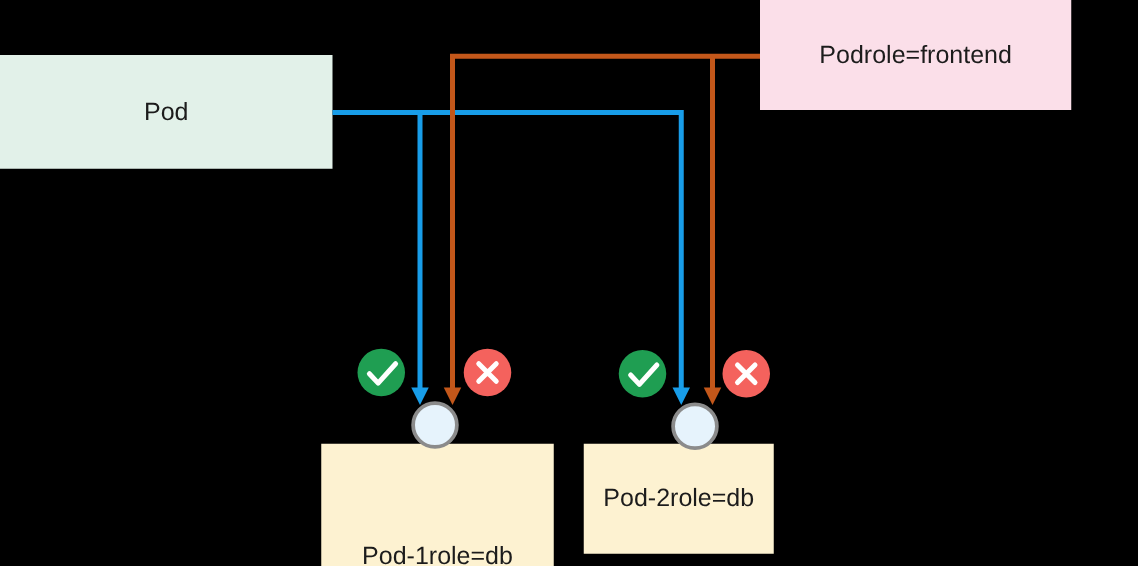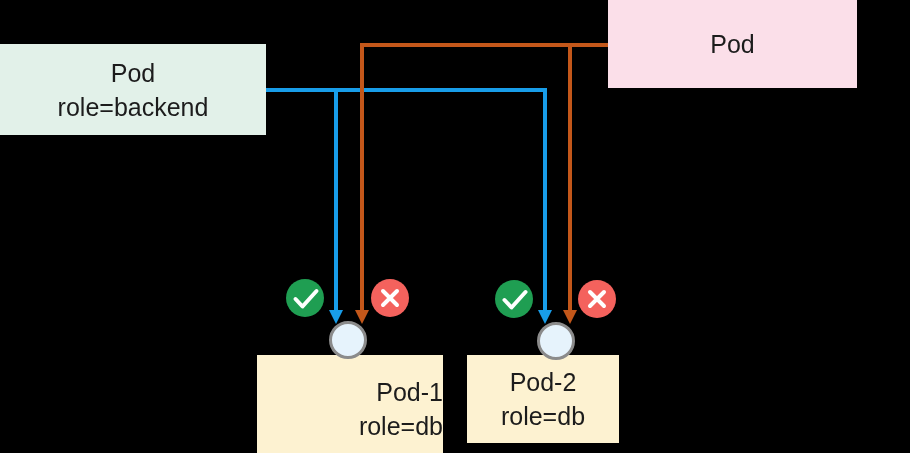--- a/index.html
+++ b/index.html
@@ -17,25 +17,24 @@
   }
   .wires {
     position: absolute;
     left: 0;
     top: 0;
     pointer-events: none;
   }
   .pod-box {
     position: absolute;
     display: flex;
-    flex-direction: column;
     justify-content: center;
     align-items: center;
     text-align: center;
-    font-size: 25px;
+    font-size: 20px;
     line-height: 34px;
     color: var(--box-text, #1c1c1c);
   }
   .pod-box.backend  { left: 0px;   top: 44px;  width: 266px; height: 91px; background: var(--backend-box, #e2f1e9); }
   .pod-box.frontend { left: 608px; top: 0px;   width: 249px; height: 88px; background: var(--frontend-box, #fbdfe9); }
   .pod-box.db1      { left: 257px; top: 355px; width: 186px; height: 107px; background: var(--db-box, #fdf2d1); align-items: flex-end; }
   .pod-box.db2      { left: 467px; top: 355px; width: 152px; height: 88px; background: var(--db-box, #fdf2d1); }
 
   .wire          { fill: none; stroke-width: 4px; }
   .wire-backend  { stroke: var(--backend-wire, #189de9); }
@@ -58,25 +57,25 @@
     stroke-linejoin: round;
   }
 </style>
 </head>
 <body>
 
 <div class="stage">
 
   <div class="pod-box backend">
     <div>Pod</div>
-    <div>role=backend</div>
   </div>
 
   <div class="pod-box frontend">
     <div>Pod</div>
+    <div>role=frontend</div>
   </div>
 
   <div class="pod-box db1">
     <div>Pod-1</div>
     <div>role=db</div>
   </div>
 
   <div class="pod-box db2">
     <div>Pod-2</div>
     <div>role=db</div>

